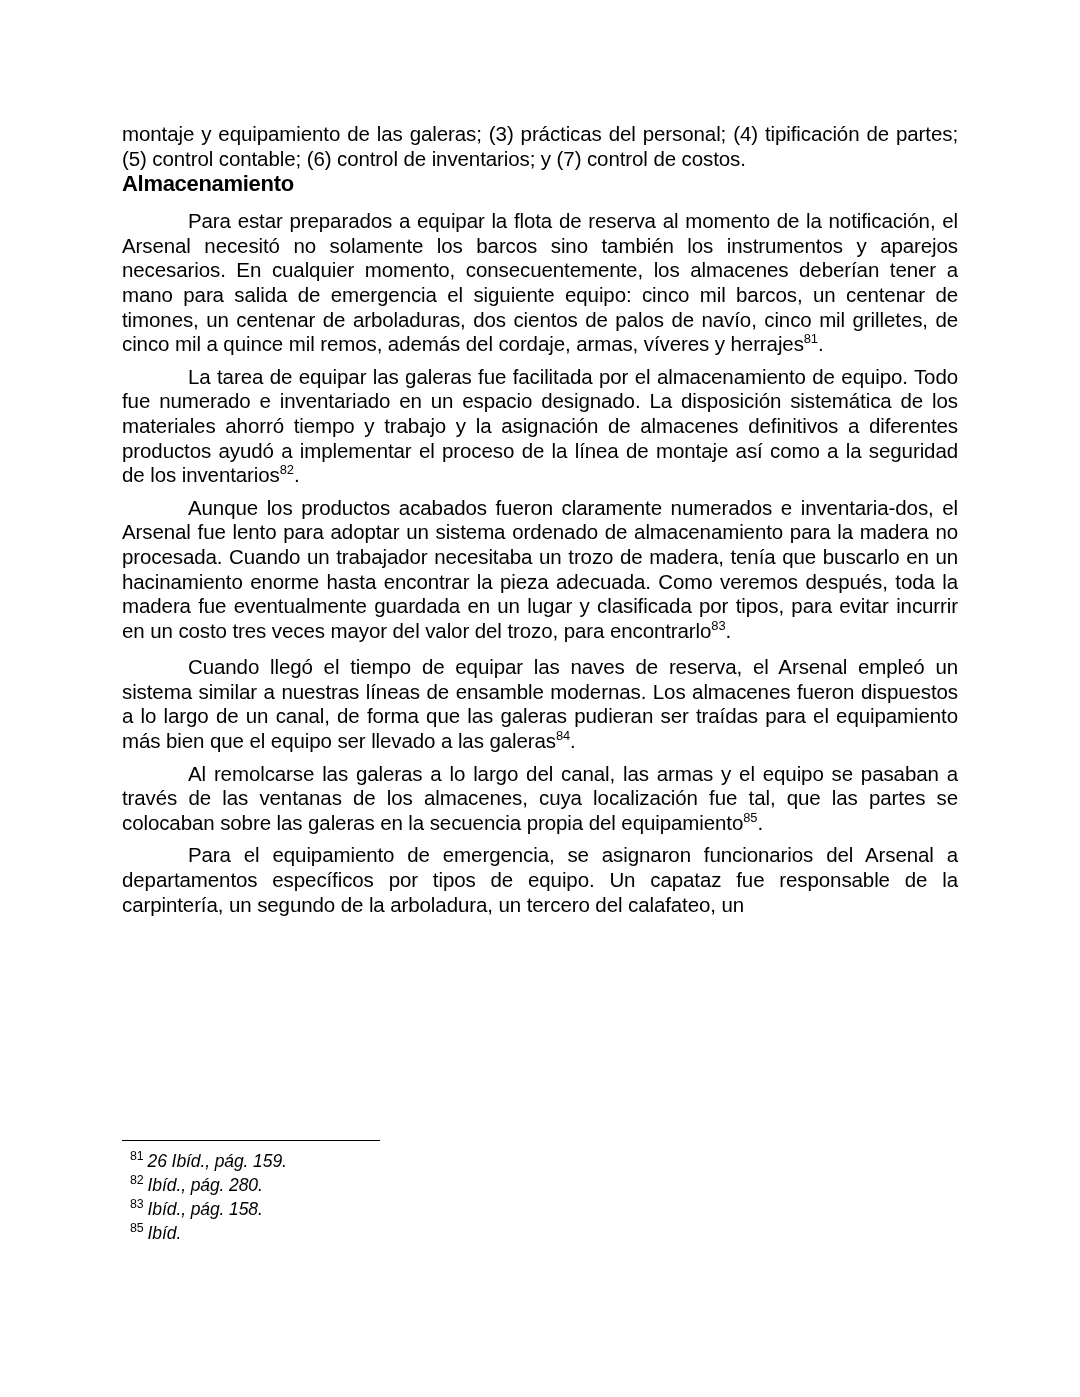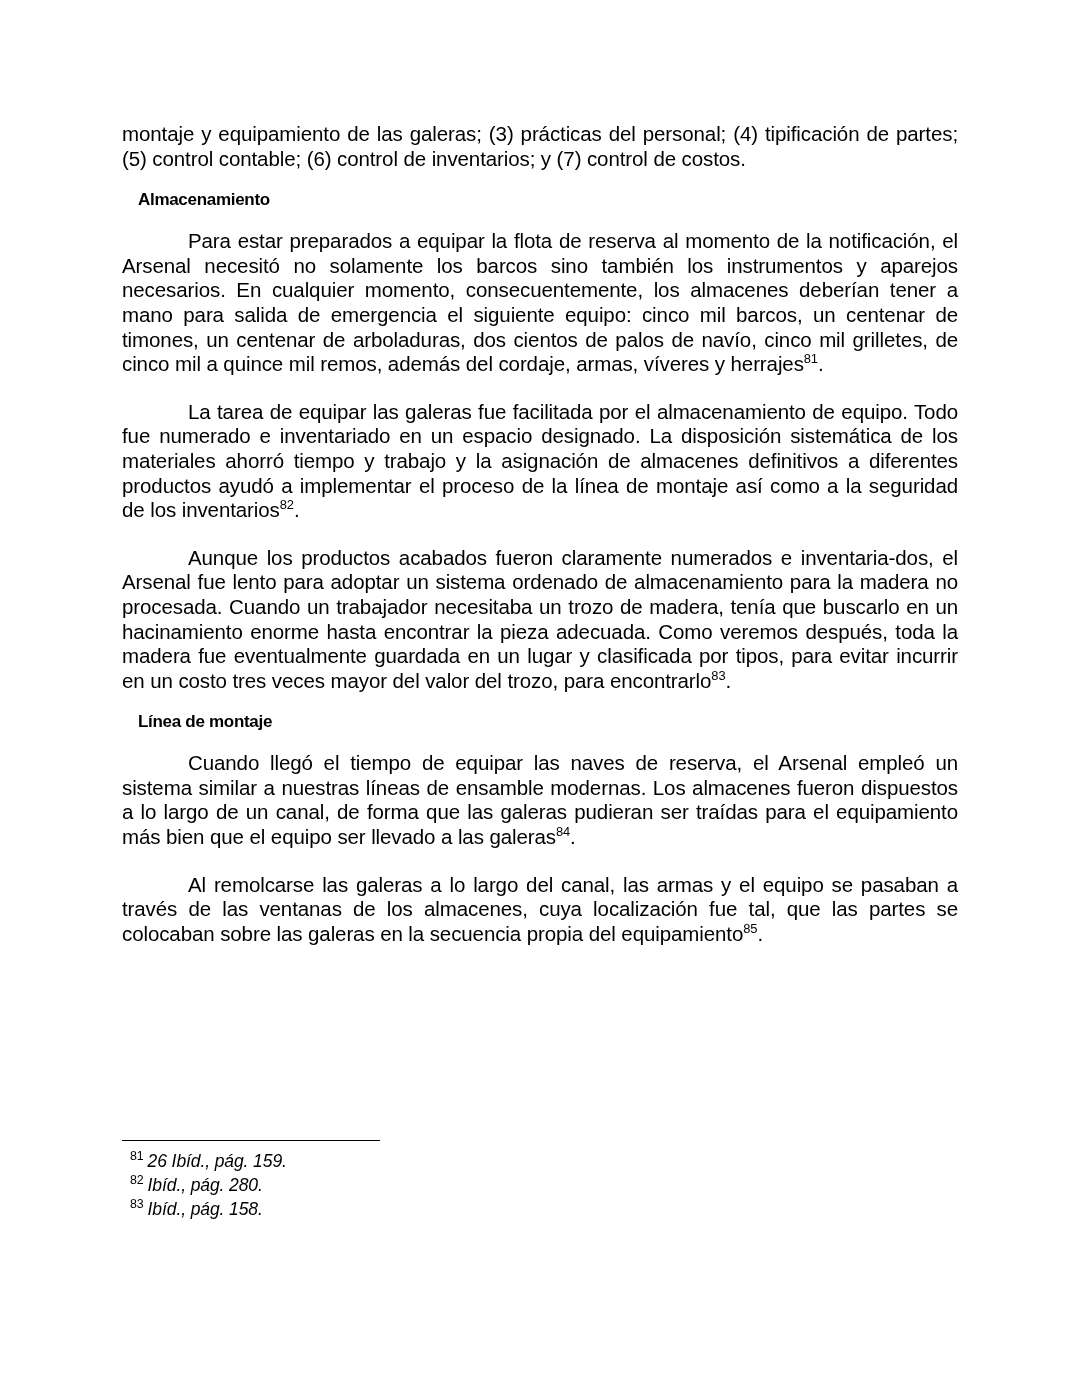--- a/index.html
+++ b/index.html
@@ -39,27 +39,27 @@
     text-justify: inter-word;
     letter-spacing: -0.1px;
     word-spacing: 0px;
     hyphens: none;
   }
   p.indent {
     text-indent: 66px;
     margin-top: 12px;
   }
   p.gap-par {
-    margin-top: 23px;
+    margin-top: 8px;
   }
 
   
   h2.sec-head {
-    margin: 16px;
-    font-size: 17px;
+    margin: 0;
+    font-size: 22px;
     line-height: 26px;
     font-weight: bold;
     letter-spacing: -0.3px;
     text-align: left;
   }
   .head-gap-before { margin-top: 26px; }
   .head-gap-after  { margin-top: 24px; }
 
   sup.fn {
     font-size: 0.63em;
@@ -110,31 +110,32 @@
     <p class="body-par"><span>montaje y equipamiento de las galeras; (3) prácticas del personal; (4) tipificación de partes; (5) control contable; (6) control de inventarios; y (7) control de costos.</span></p>
 
     <h2 class="sec-head head-gap-before">Almacenamiento</h2>
 
     <p class="body-par indent head-gap-after"><span>Para estar preparados a equipar la flota de reserva al momento de la notificación, el Arsenal necesitó no solamente los barcos sino también los instrumentos y aparejos necesarios. En cualquier momento, consecuentemente, los almacenes deberían tener a mano para salida de emergencia el siguiente equipo: cinco mil barcos, un centenar de timones, un centenar de arboladuras, dos cientos de palos de navío, cinco mil grilletes, de cinco mil a quince mil remos, además del cordaje, armas, víveres y herrajes</span><sup class="fn">81</sup><span>.</span></p>
 
     <p class="body-par indent gap-par"><span>La tarea de equipar las galeras fue facilitada por el almacenamiento de equipo. Todo fue numerado e inventariado en un espacio designado. La disposición sistemática de los materiales ahorró tiempo y trabajo y la asignación de almacenes definitivos a diferentes productos ayudó a implementar el proceso de la línea de montaje así como a la seguridad de los inventarios</span><sup class="fn">82</sup><span>.</span></p>
 
     <p class="body-par indent gap-par"><span>Aunque los productos acabados fueron claramente numerados e inventaria-dos, el Arsenal fue lento para adoptar un sistema ordenado de almacenamiento para la madera no procesada. Cuando un trabajador necesitaba un trozo de madera, tenía que buscarlo en un hacinamiento enorme hasta encontrar la pieza adecuada. Como veremos después, toda la madera fue eventualmente guardada en un lugar y clasificada por tipos, para evitar incurrir en un costo tres veces mayor del valor del trozo, para encontrarlo</span><sup class="fn">83</sup><span>.</span></p>
 
-    <h2 class="sec-head head-gap-before">Línea de montaje</h2>
 
     <p class="body-par indent head-gap-after"><span>Cuando llegó el tiempo de equipar las naves de reserva, el Arsenal empleó un sistema similar a nuestras líneas de ensamble modernas. Los almacenes fueron dispuestos a lo largo de un canal, de forma que las galeras pudieran ser traídas para el equipamiento más bien que el equipo ser llevado a las galeras</span><sup class="fn">84</sup><span>.</span></p>
 
     <p class="body-par indent gap-par"><span>Al remolcarse las galeras a lo largo del canal, las armas y el equipo se pasaban a través de las ventanas de los almacenes, cuya localización fue tal, que las partes se colocaban sobre las galeras en la secuencia propia del equipamiento</span><sup class="fn">85</sup><span>.</span></p>
 
+    <p class="body-par indent gap-par"><span>Para el equipamiento de emergencia, se asignaron funcionarios del Arsenal a departamentos específicos por tipos de equipo. Un capataz fue responsable de la carpintería, un segundo de la arboladura, un tercero del calafateo, un</span></p>
 
   </div>
 
   <div class="footnotes">
     <div class="fn-rule"></div>
     <ul class="fn-list">
       <li class="fn-item"><span class="fn-num">81</span><span>26 Ibíd., pág. 159.</span></li>
       <li class="fn-item"><span class="fn-num">82</span><span>Ibíd., pág. 280.</span></li>
       <li class="fn-item"><span class="fn-num">83</span><span>Ibíd., pág. 158.</span></li>
+      <li class="fn-item"><span class="fn-num">85</span><span>Ibíd.</span></li>
     </ul>
   </div>
 
 </div>
 
 </body></html>

